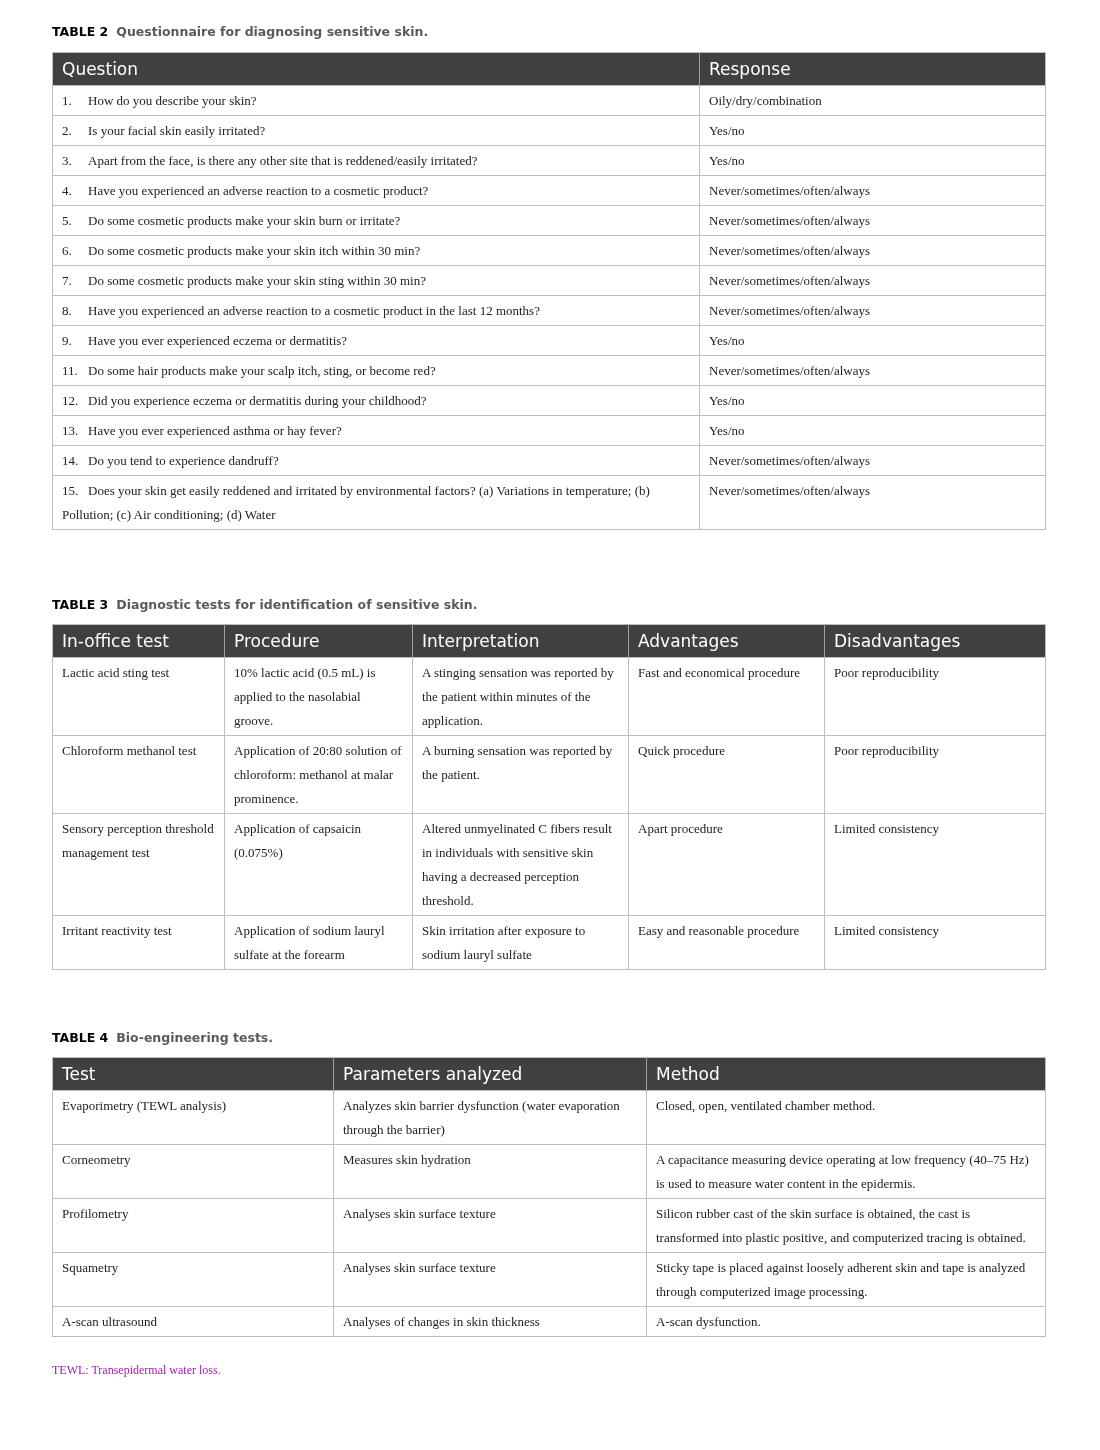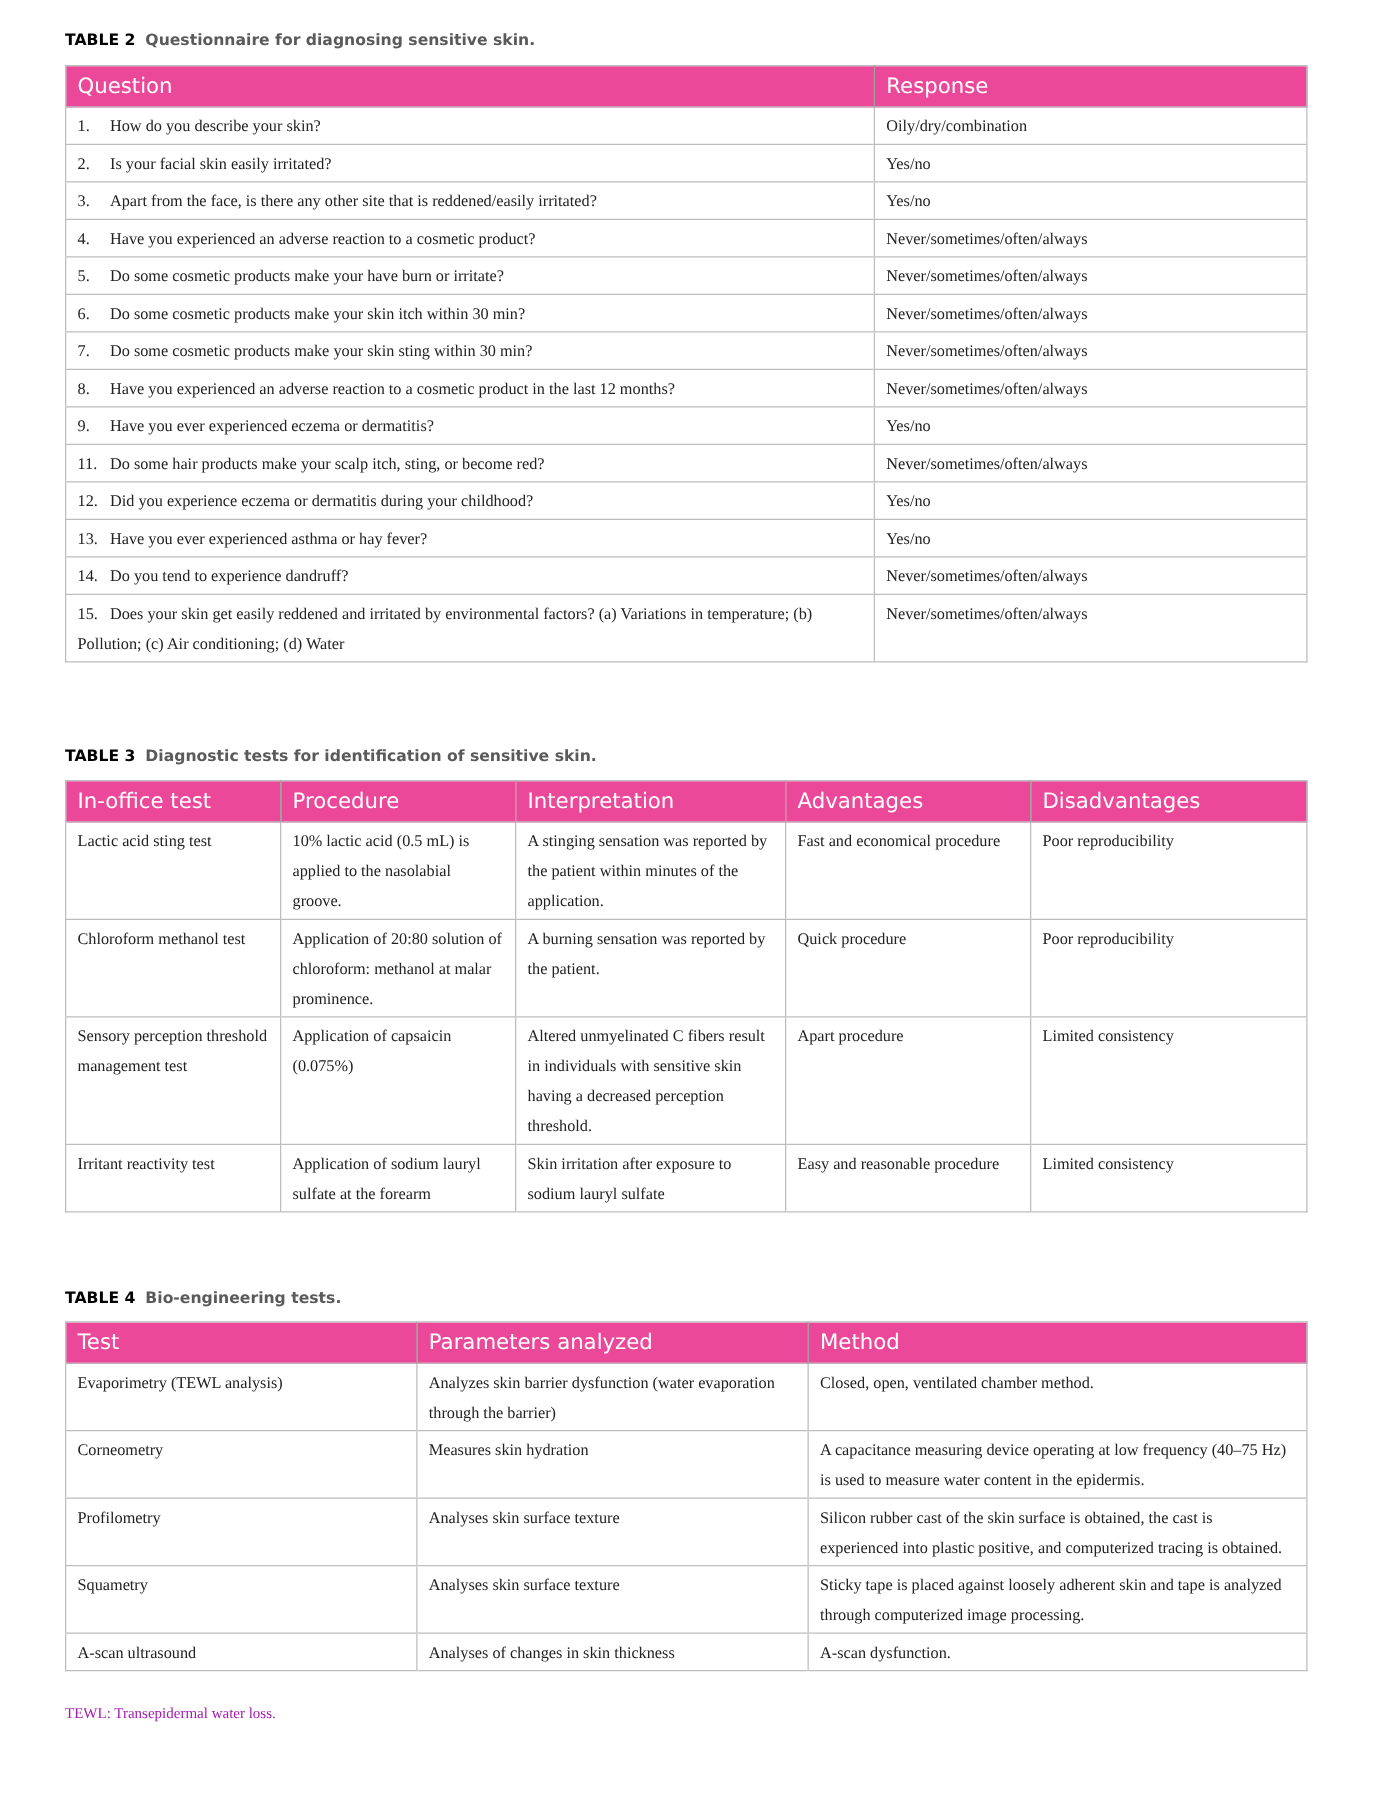--- a/index.html
+++ b/index.html
@@ -9,21 +9,21 @@
     font-family: "DejaVu Sans", sans-serif; font-size: 12.5px; color: #555555;
   }
   .caption .lbl { font-weight: bold; color: #000000; margin-right: 4px; }
   .caption .ttl { font-weight: bold; color: #5a5a5a; }
   table {
     position: absolute; left: 52px; width: 993px;
     border-collapse: collapse; table-layout: fixed;
     border: 1.5px solid #bdbdbd;
   }
   th {
-    background: #ec4899; color: #ffffff; text-align: left; font-weight: normal;
+    background: #404040; color: #ffffff; text-align: left; font-weight: normal;
     font-family: "DejaVu Sans", sans-serif; font-size: 17px;
     height: 32px; padding: 0 9px; border-left: 1px solid #a0a0a0;
     vertical-align: middle;
   }
   th:first-child { border-left: none; }
   td {
     font-family: "Liberation Serif", "DejaVu Serif", serif; font-size: 13px; color: #222222;
     line-height: 24px; padding: 3px 9px 2px 9px; vertical-align: top;
     border-top: 1.5px solid #bdbdbd; border-left: 1.5px solid #bdbdbd;
   }
@@ -64,21 +64,21 @@
       </tr>
       <tr>
         <td><span class="num">3.</span><span>Apart from the face, is there any other site that is reddened/easily irritated?</span></td>
         <td>Yes/no</td>
       </tr>
       <tr>
         <td><span class="num">4.</span><span>Have you experienced an adverse reaction to a cosmetic product?</span></td>
         <td>Never/sometimes/often/always</td>
       </tr>
       <tr>
-        <td><span class="num">5.</span><span>Do some cosmetic products make your have burn or irritate?</span></td>
+        <td><span class="num">5.</span><span>Do some cosmetic products make your skin burn or irritate?</span></td>
         <td>Never/sometimes/often/always</td>
       </tr>
       <tr>
         <td><span class="num">6.</span><span>Do some cosmetic products make your skin itch within 30 min?</span></td>
         <td>Never/sometimes/often/always</td>
       </tr>
       <tr>
         <td><span class="num">7.</span><span>Do some cosmetic products make your skin sting within 30 min?</span></td>
         <td>Never/sometimes/often/always</td>
       </tr>
@@ -190,21 +190,21 @@
         <td>Closed, open, ventilated chamber method.</td>
       </tr>
       <tr>
         <td>Corneometry</td>
         <td>Measures skin hydration</td>
         <td>A capacitance measuring device operating at low frequency (40–75 Hz) is used to measure water content in the epidermis.</td>
       </tr>
       <tr>
         <td>Profilometry</td>
         <td>Analyses skin surface texture</td>
-        <td>Silicon rubber cast of the skin surface is obtained, the cast is experienced into plastic positive, and computerized tracing is obtained.</td>
+        <td>Silicon rubber cast of the skin surface is obtained, the cast is transformed into plastic positive, and computerized tracing is obtained.</td>
       </tr>
       <tr>
         <td>Squametry</td>
         <td>Analyses skin surface texture</td>
         <td>Sticky tape is placed against loosely adherent skin and tape is analyzed through computerized image processing.</td>
       </tr>
       <tr>
         <td>A-scan ultrasound</td>
         <td>Analyses of changes in skin thickness</td>
         <td>A-scan dysfunction.</td>

